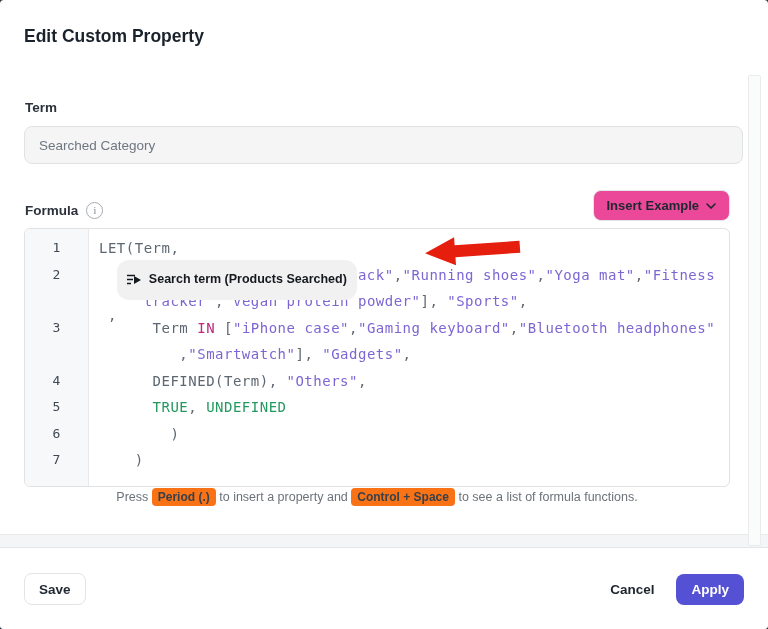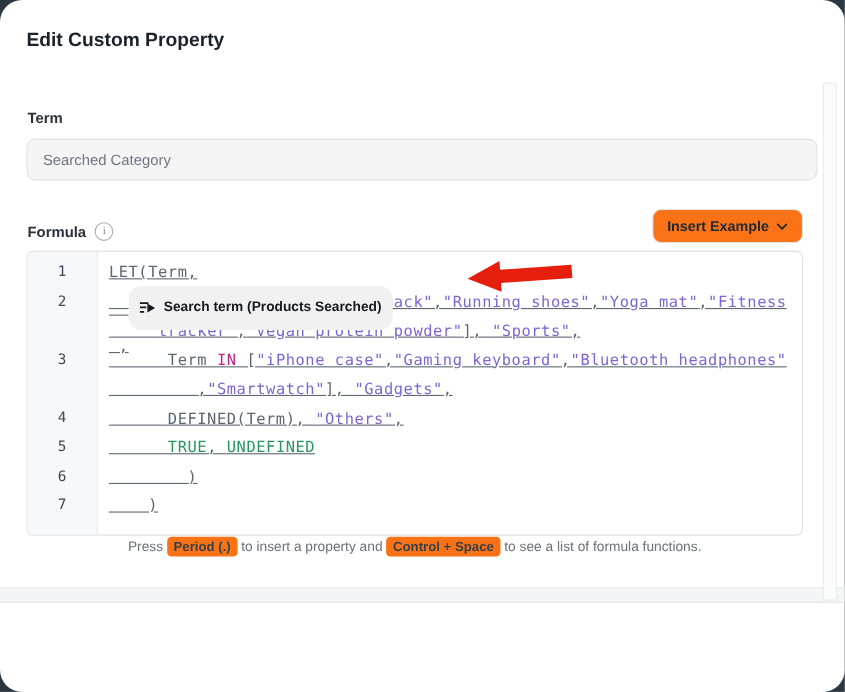--- a/index.html
+++ b/index.html
@@ -2,40 +2,40 @@
 <html style="--accent: #5551d4; --arrow: #e61e0e; --code-d: #5d6772; --code-k: #c0267c; --code-s: #7d66d3; --code-b: #24995f;"><head>
 <meta charset="utf-8">
 <style>
   :root{
     --accent:#5551d4; --arrow:#e61e0e;
     --code-d:#5d6772; --code-k:#c0267c; --code-s:#7d66d3; --code-b:#24995f;
   }
   html,body{margin:0;padding:0;}
   body{width:768px;height:629px;background:#2a3740;position:relative;overflow:hidden;
        font-family:"Liberation Sans",sans-serif;}
-  .modal{position:absolute;inset:0;background:#fff;border-radius:20px;overflow:hidden;}
+  .modal{position:absolute;inset:0;background:#fff;border-radius:4px;overflow:hidden;}
   .dialog-title{position:absolute;left:24px;top:26px;font-size:17.5px;font-weight:700;color:#1a222c;}
   .field-label{font-size:13.5px;font-weight:700;color:#2b323c;}
   .name-label{position:absolute;left:25px;top:100px;}
   .name-input{position:absolute;left:24px;top:126px;width:719px;height:38px;box-sizing:border-box;
     background:#f5f5f6;border:1px solid #e1e2e4;border-radius:8px;padding:0 14px;
     font-family:Liberation Sans, sans-serif;font-size:13.5px;color:#6e7681;outline:none;}
   .formula-row{position:absolute;left:25px;top:202px;display:flex;align-items:center;gap:8px;}
   .info-icon{width:15px;height:15px;border:1px solid #a6adb5;border-radius:50%;display:inline-flex;
     align-items:center;justify-content:center;font-size:10px;color:#7c858e;font-family:"Liberation Serif",serif;}
   .insert-example{position:absolute;right:38px;top:190px;height:31px;display:flex;align-items:center;gap:7px;
-    padding:0 13px;background:#f97316;border:1px solid #e3e4e6;border-radius:8px;cursor:pointer;
+    padding:0 13px;background:#ec4899;border:1px solid #e3e4e6;border-radius:8px;cursor:pointer;
     font-family:"Liberation Sans",sans-serif;font-size:13px;font-weight:600;color:#1f2731;}
   .editor{position:absolute;left:24px;top:228px;width:706px;height:259px;box-sizing:border-box;
     border:1px solid #e1e2e4;border-radius:6px;overflow:hidden;display:flex;background:#fff;}
   .gutter{width:64px;background:#f7f8f9;border-right:1px solid #e8e9eb;padding-top:6px;box-sizing:border-box;
     font-family:"DejaVu Sans Mono",monospace;font-size:13px;color:#3e4954;text-align:center;}
   .gutter div{height:26.5px;line-height:26.5px;}
   .code{flex:1;padding:6px 0 0 10px;font-family:"DejaVu Sans Mono",monospace;font-size:14px;
-    letter-spacing:0.5px;color:var(--code-d);text-decoration:underline;}
+    letter-spacing:0.5px;color:var(--code-d);}
   .code .row{height:26.5px;line-height:26.5px;white-space:pre;}
   .c-d{color:var(--code-d);} .c-k{color:var(--code-k);} .c-s{color:var(--code-s);} .c-b{color:var(--code-b);}
   .chip{display:inline-flex;align-items:center;gap:7px;height:40px;padding:0 10px;background:#f1f1f2;
     border-radius:12px;font-family:"Liberation Sans",sans-serif;font-size:12.5px;font-weight:600;
     color:#16191d;letter-spacing:0;vertical-align:middle;transform:translateY(-2px);}
   .red-arrow{position:absolute;left:423px;top:234px;transform:rotate(-4deg);}
   .hint{position:absolute;left:24px;top:490px;width:706px;text-align:center;font-size:12.5px;color:#6c727a;}
   .kbd{background:#f97316;border-radius:4px;padding:2px 6px;font-weight:600;color:#3a4048;font-size:12px;}
   .strip{position:absolute;left:0;top:534px;width:768px;height:14px;background:#f4f5f6;box-sizing:border-box;
     border-top:1px solid #e8e9eb;border-bottom:1px solid #e4e5e7;}
@@ -108,15 +108,22 @@
   <div class="hint">
     <span>Press</span>
     <span class="kbd">Period (.)</span>
     <span>to insert a property and</span>
     <span class="kbd">Control + Space</span>
     <span>to see a list of formula functions.</span>
   </div>
 
   <div class="strip"></div>
 
+  <div class="footer">
+    <button class="btn save-btn">Save</button>
+    <div class="footer-right">
+      <button class="btn cancel-btn">Cancel</button>
+      <button class="btn apply-btn">Apply</button>
+    </div>
+  </div>
 
   <div class="scrollbar"></div>
 </div>
 
 </body></html>

